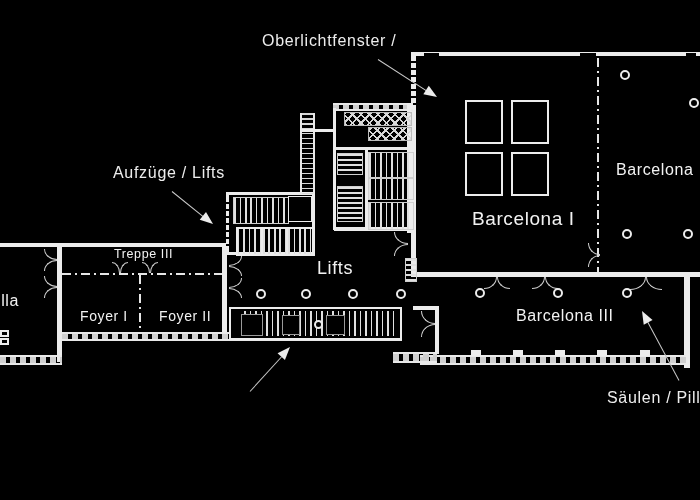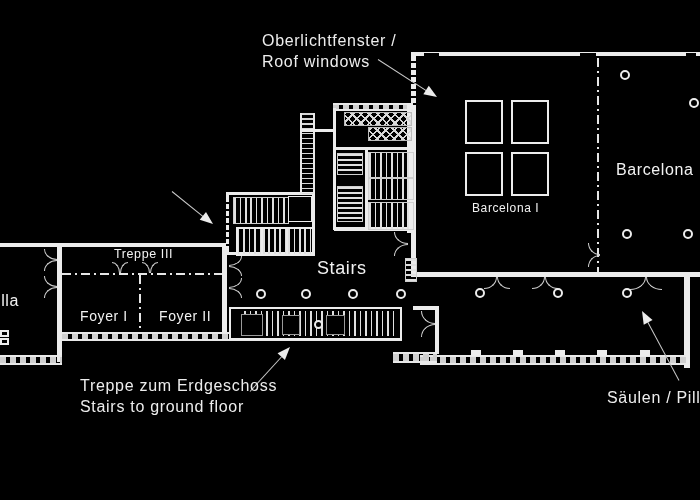--- a/index.html
+++ b/index.html
@@ -1,17 +1,17 @@
 <!DOCTYPE html>
 <html><head>
 <meta charset="utf-8">
 <style>
   html,body{margin:0;padding:0;background:#000;}
   .plan{position:relative;width:700px;height:500px;background:#000;overflow:hidden;
-        font-family:"Liberation Sans", sans-serif;color:#ececec;}
+        font-family:"Liberation Sans", sans-serif;color:#ececec;text-align:right;}
   .w{position:absolute;background:#ececec;}
   .blk{position:absolute;background:#000;}
   .dd-h{position:absolute;height:2px;background:repeating-linear-gradient(90deg,#e6e6e6 0 9px,transparent 9px 13px,#e6e6e6 13px 15px,transparent 15px 19px);}
   .dd-v{position:absolute;width:2px;background:repeating-linear-gradient(180deg,#e6e6e6 0 9px,transparent 9px 13px,#e6e6e6 13px 15px,transparent 15px 19px);}
   .hband{position:absolute;box-sizing:border-box;border-top:2px solid #e8e8e8;border-bottom:2px solid #e8e8e8;
          background:repeating-linear-gradient(90deg,#cfcfcf 0 6px,transparent 6px 10px);}
   .hhatch{position:absolute;background:repeating-linear-gradient(90deg,#e0e0e0 0 1.5px,transparent 1.5px 5.5px);}
   .vhatch{position:absolute;background:repeating-linear-gradient(180deg,#e0e0e0 0 2px,transparent 2px 5px);}
   .vnotch{position:absolute;background:repeating-linear-gradient(180deg,transparent 0 5px,#000 5px 7px);}
   .mesh{position:absolute;background:
@@ -150,31 +150,30 @@
   <div class="ah" style="left:424px;top:91.5px;transform:rotate(32.8deg)"></div>
   <div class="line" style="left:172px;top:191px;width:42px;transform:rotate(38.8deg)"></div>
   <div class="ah" style="left:200px;top:218.5px;transform:rotate(38.8deg)"></div>
   <div class="line" style="left:250px;top:391px;width:47px;transform:rotate(-47.7deg)"></div>
   <div class="ah" style="left:277px;top:341.5px;transform:rotate(-47.7deg)"></div>
   <div class="line" style="left:679px;top:380px;width:66px;transform:rotate(-118.2deg)"></div>
   <div class="ah" style="left:629px;top:305.5px;transform:rotate(-118.2deg)"></div>
 
   <div class="ann" style="left:262px;top:30px">
     <div>Oberlichtfenster /</div>
-    <div>Roof windows</div>
   </div>
-  <div class="ann" style="left:80px;top:375px">
-    <div>Treppe zum Erdgeschoss</div>
-    <div>Stairs to ground floor</div>
+  <div class="ann" style="left:113px;top:162px">
+    <div>Aufzüge / Lifts</div>
   </div>
   <div class="ann" style="left:607px;top:387px">
     <div>Säulen / Pillars</div>
   </div>
 
-  <div class="rlabel" style="left:472px;top:201px;font-size:12px">Barcelona I</div>
+  <div class="rlabel" style="left:472px;top:208px;font-size:19px">Barcelona I</div>
   <div class="rlabel" style="left:616px;top:161px;font-size:16px">Barcelona II</div>
-  <div class="rlabel" style="left:317px;top:258px;font-size:18px">Stairs</div>
+  <div class="rlabel" style="left:516px;top:307px;font-size:16px">Barcelona III</div>
+  <div class="rlabel" style="left:317px;top:258px;font-size:18px">Lifts</div>
   <div class="rlabel" style="left:114px;top:247px;font-size:12.5px">Treppe III</div>
   <div class="rlabel" style="left:80px;top:308px;font-size:14px">Foyer I</div>
   <div class="rlabel" style="left:159px;top:308px;font-size:14px">Foyer II</div>
   <div class="rlabel" style="left:-3px;top:292px;font-size:16px">illa</div>
 
 </div>
 
 </body></html>

